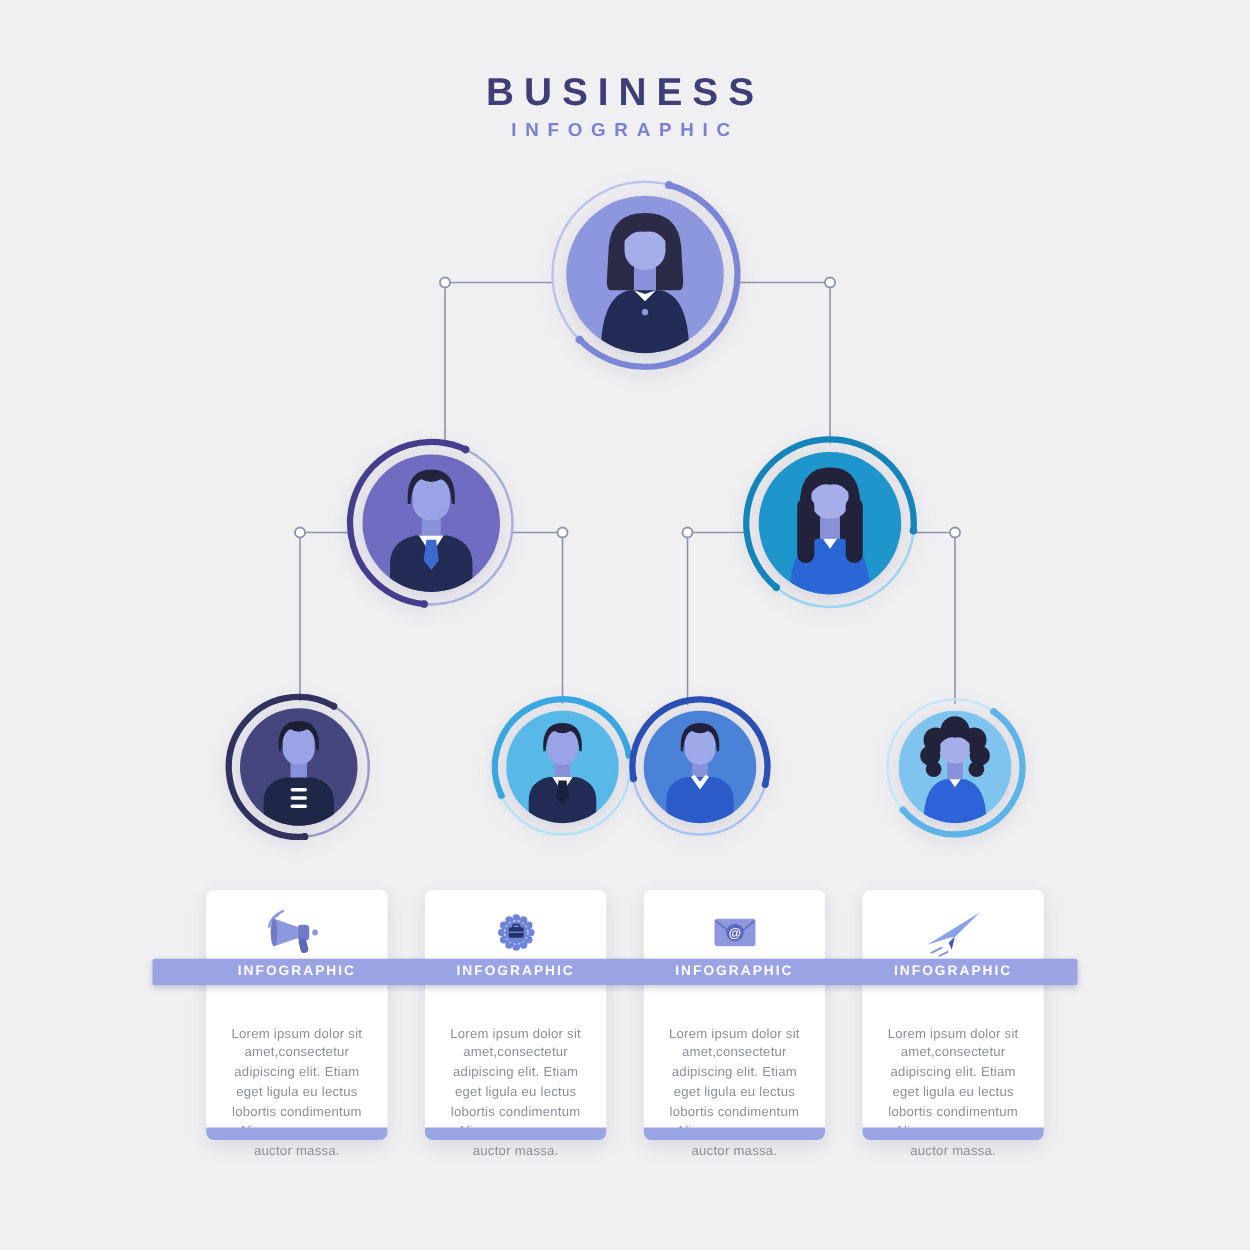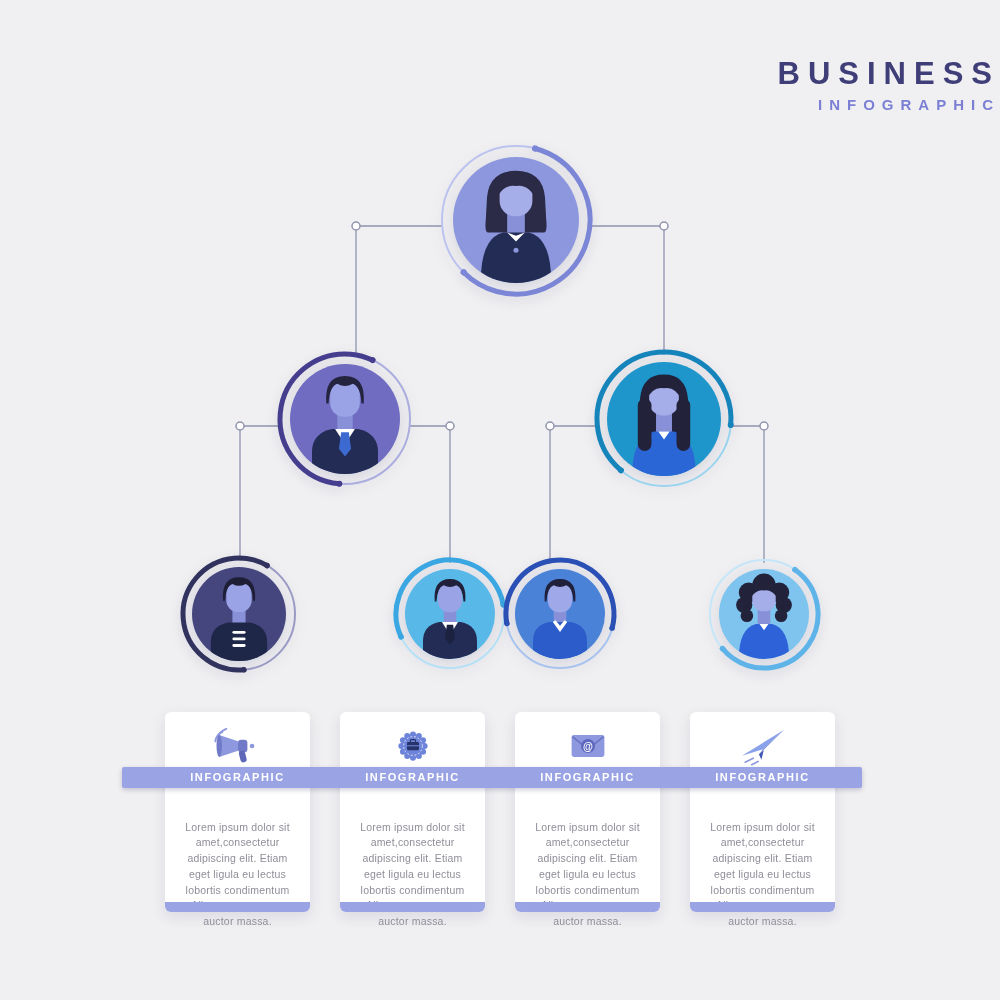--- a/index.html
+++ b/index.html
@@ -1,21 +1,21 @@
 <!DOCTYPE html>
 <html><head>
 <meta charset="utf-8">
 <style>
   html,body{margin:0;padding:0;}
   .canvas{
     position:relative;width:1000px;height:1000px;overflow:hidden;
     font-family:"Liberation Sans",sans-serif;
   }
   
-  .title-wrap{position:absolute;top:56px;left:0;width:100%;text-align:right;}
+  .title-wrap{position:absolute;top:56px;left:0;width:100%;text-align:center;}
   .title-main{margin:0;font-size:31px;font-weight:800;letter-spacing:8px;}
   .title-sub{margin:4px 0 0 0;font-size:15px;font-weight:700;letter-spacing:7px;}
   
   .lines{position:absolute;top:0;left:0;}
   .node{position:absolute;transform:translate(-50%,-50%);filter:drop-shadow(0 4px 6px rgba(70,70,120,.16));}
   .ringlight{fill:none;stroke:var(--ringlight);stroke-width:2;}
   .ringarc{fill:none;stroke:var(--ring);stroke-width:5;stroke-linecap:round;}
   .ringdot{fill:var(--ring);}
   .nodebg{fill:var(--bg);}
   

